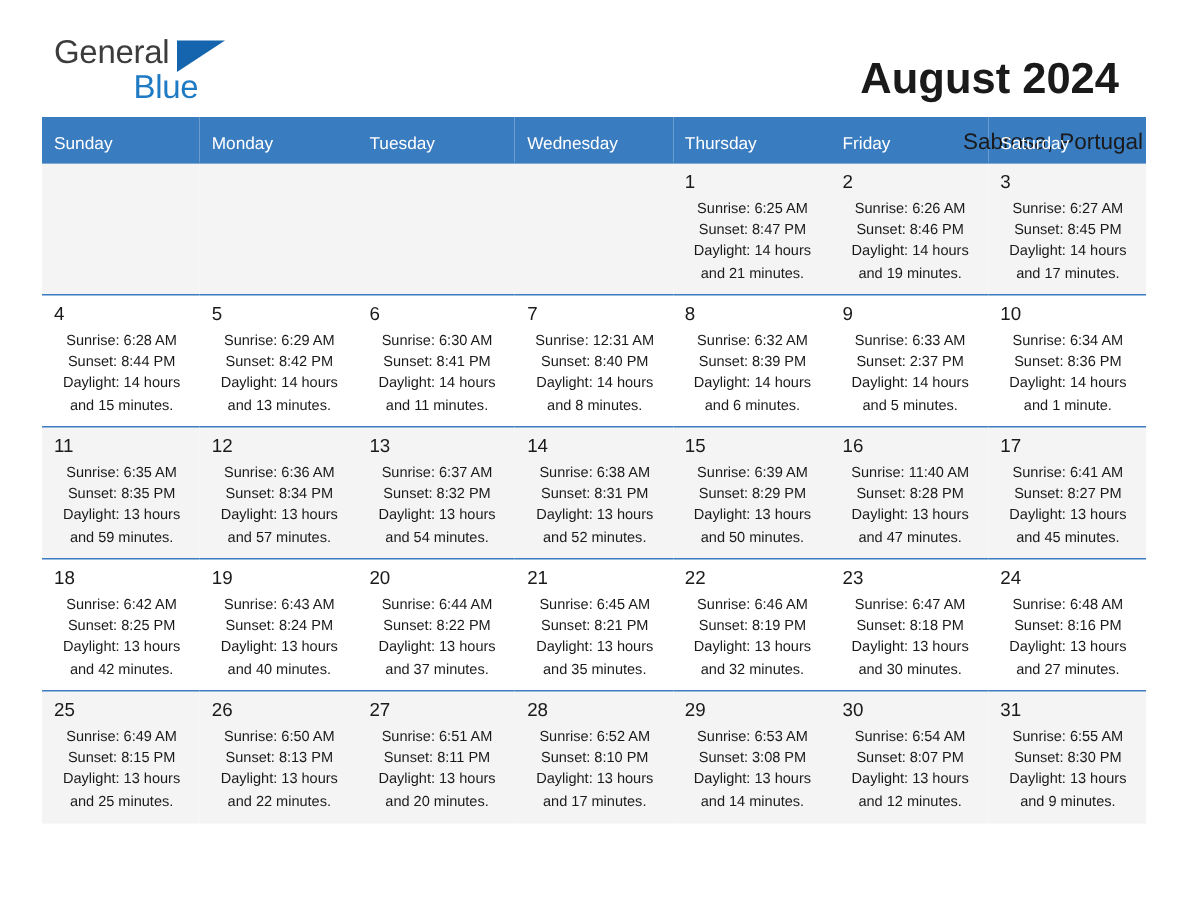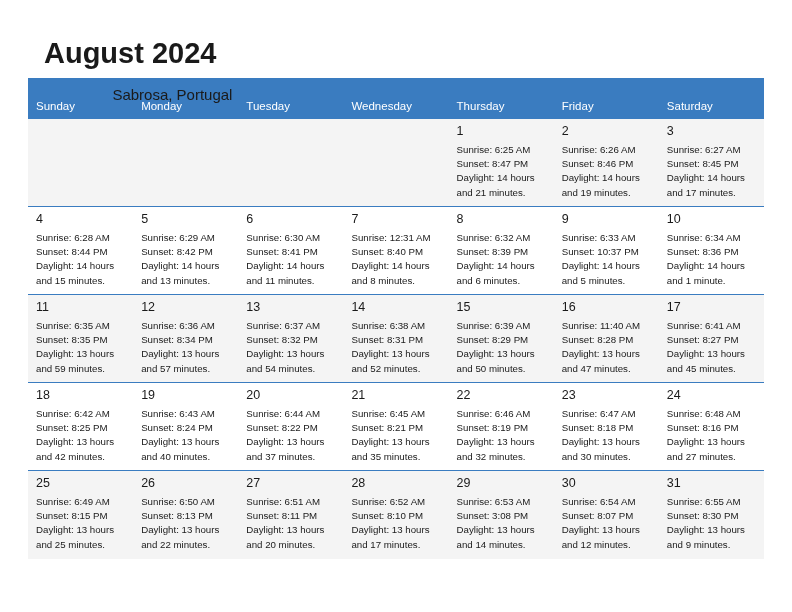--- a/index.html
+++ b/index.html
@@ -86,21 +86,21 @@
     width: 736px;
     border-collapse: collapse;
     table-layout: fixed;
   }
   .calendar th {
     background: #3a7cc0;
     color: #ffffff;
     font-size: 11.5px;
     font-weight: normal;
     text-align: left;
-    padding: 22px 0 6px 8px;
+    padding: 12px 0 6px 8px;
     height: 21px;
     box-sizing: border-box;
   }
   .calendar td {
     vertical-align: top;
     padding: 4px 7px 6px 8px;
     height: 88px;
     box-sizing: border-box;
     border-top: 1px solid #3a7cc0;
     background: #ffffff;
@@ -114,32 +114,38 @@
   .daynum {
     font-size: 12.5px;
     color: #1a1a1a;
     line-height: 1.35;
     margin-bottom: 3px;
   }
   .info {
     font-size: 9.7px;
     color: #1a1a1a;
     line-height: 1.47;
+    text-align: center;
   }
   .info div {
     white-space: nowrap;
   }
 </style>
 </head>
 <body>
 
 <div class="page">
 
   <div class="header">
 
+    <div class="logo">
+      <span class="logo-general">General</span>
+      <span class="logo-triangle"></span>
+      <span class="logo-blue">Blue</span>
+    </div>
 
     <div class="title-block">
       <div class="month-title">August 2024</div>
       <div class="location">Sabrosa, Portugal</div>
     </div>
 
   </div>
 
   <table class="calendar">
     <thead>
@@ -230,21 +236,21 @@
               <div>Sunrise: 6:32 AM</div>
               <div>Sunset: 8:39 PM</div>
               <div>Daylight: 14 hours</div>
               <div>and 6 minutes.</div>
             </div>
           </td>
           <td>
             <div class="daynum">9</div>
             <div class="info">
               <div>Sunrise: 6:33 AM</div>
-              <div>Sunset: 10:37 PM</div>
+              <div>Sunset: 2:37 PM</div>
               <div>Daylight: 14 hours</div>
               <div>and 5 minutes.</div>
             </div>
           </td>
           <td>
             <div class="daynum">10</div>
             <div class="info">
               <div>Sunrise: 6:34 AM</div>
               <div>Sunset: 8:36 PM</div>
               <div>Daylight: 14 hours</div>

